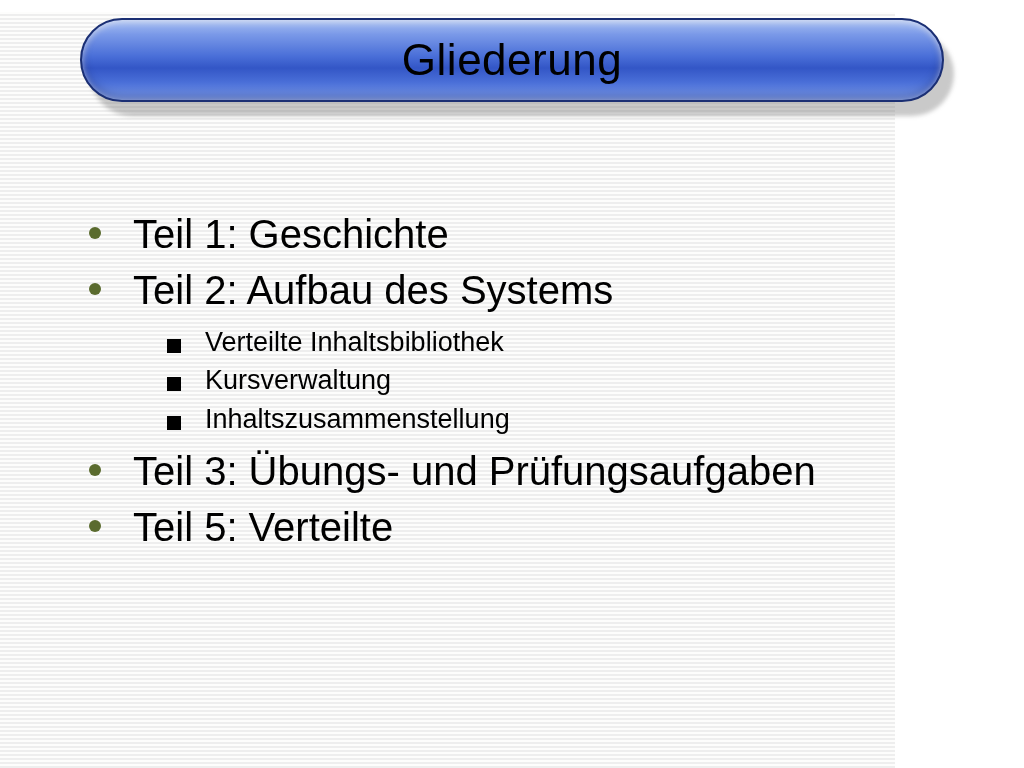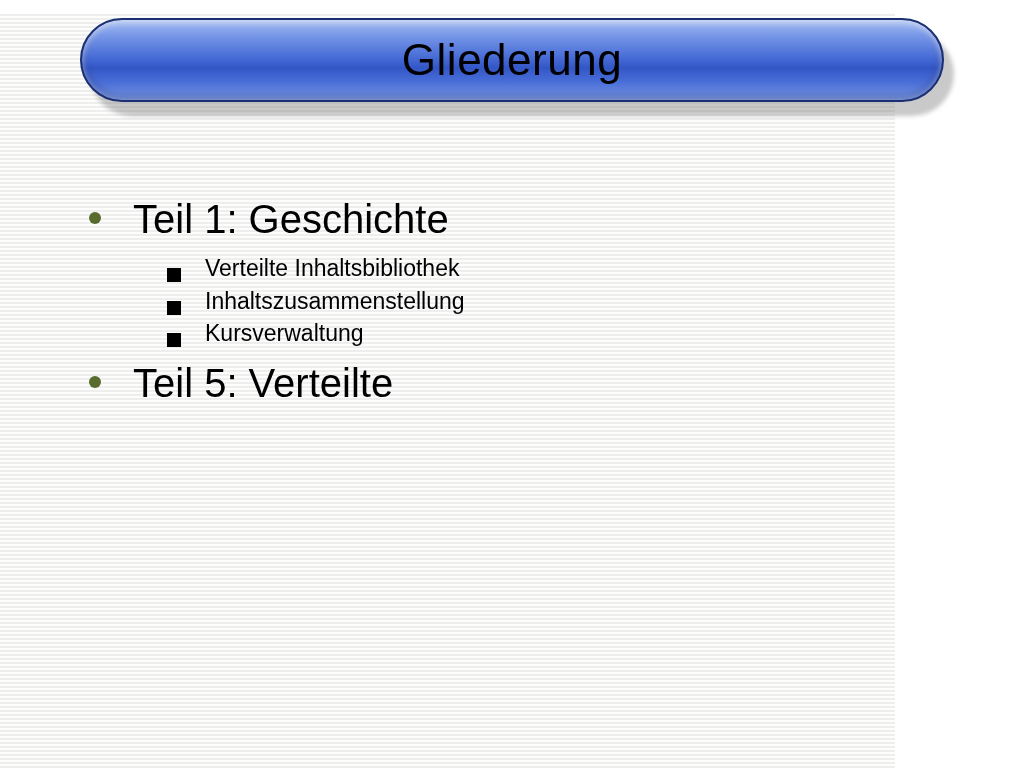--- a/index.html
+++ b/index.html
@@ -73,42 +73,42 @@
     align-items: center;
     justify-content: center;
     font-size: 44px;
     color: #000;
     font-weight: 400;
     letter-spacing: 0.5px;
   }
   .content {
     position: absolute;
     left: 85px;
-    top: 180px;
+    top: 195px;
     width: 880px;
     font-size: 40px;
     line-height: 1.35;
   }
   .top-item {
     position: relative;
     padding-left: 48px;
     margin-bottom: 2px;
   }
   .dot {
     position: absolute;
     left: 4px;
     top: 20px;
     width: 12px;
     height: 12px;
     border-radius: 50%;
     background: #5a6b2e;
   }
   .sub-item {
     position: relative;
-    font-size: 23px;
+    font-size: 27px;
     padding-left: 120px;
     line-height: 1.42;
   }
   .square {
     position: absolute;
     left: 82px;
     top: 16px;
     width: 14px;
     height: 14px;
     background: #000;
@@ -129,36 +129,44 @@
     <div class="title-text">Gliederung</div>
   </div>
 
   <div class="content">
 
     <div class="top-item">
       <span class="dot"></span>
       <span>Teil 1: Geschichte</span>
     </div>
 
+    <div class="top-item">
+      <span class="dot"></span>
+      <span>Teil 2: Aufbau des Systems</span>
+    </div>
 
     <div class="subs">
       <div class="sub-item">
         <span class="square"></span>
         <span>Verteilte Inhaltsbibliothek</span>
       </div>
       <div class="sub-item">
         <span class="square"></span>
-        <span>Inhaltszusammenstellung</span>
+        <span>Kursverwaltung</span>
       </div>
       <div class="sub-item">
         <span class="square"></span>
-        <span>Kursverwaltung</span>
+        <span>Inhaltszusammenstellung</span>
       </div>
     </div>
 
+    <div class="top-item">
+      <span class="dot"></span>
+      <span>Teil 3: Übungs- und Prüfungsaufgaben</span>
+    </div>
 
 
     <div class="top-item">
       <span class="dot"></span>
       <span>Teil 5: Verteilte</span>
     </div>
 
   </div>
 
 </div>

